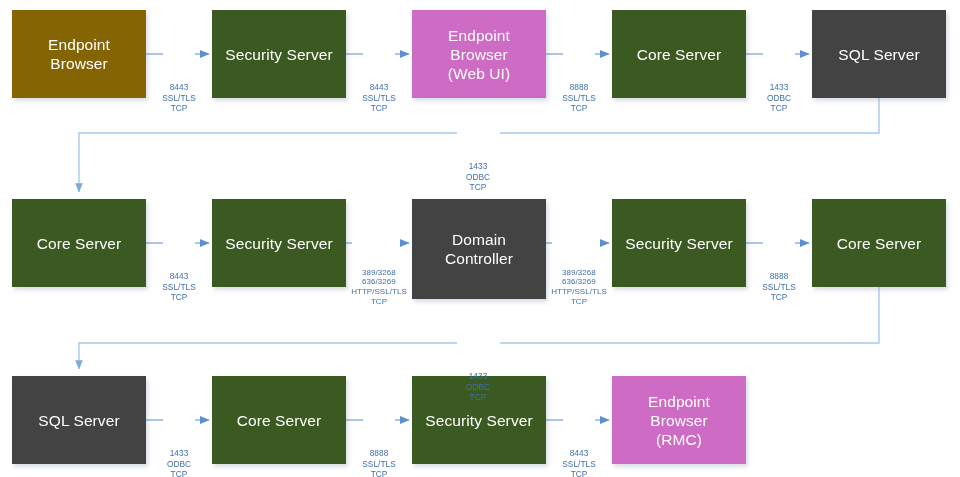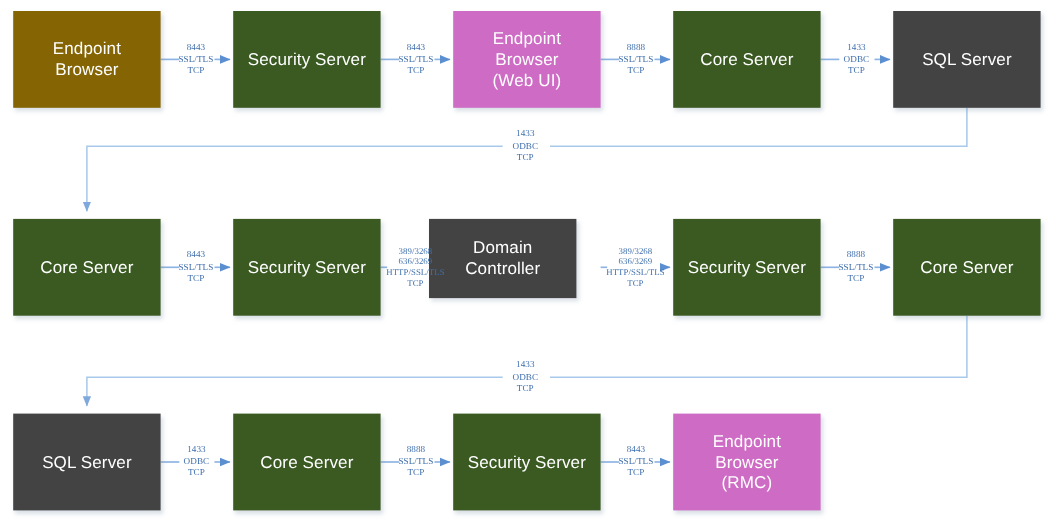--- a/index.html
+++ b/index.html
@@ -36,21 +36,22 @@
   }
   .node span { display: block; padding: 0 4px; }
   .conn-label {
     position: absolute;
     color: #3f6fad;
     font-size: 8.3px;
     line-height: 10.4px;
     text-align: center;
     letter-spacing: 0.05px;
     white-space: nowrap;
-    font-family: Liberation Serif, serif;
+    font-family: Liberation Sans, sans-serif;
+    margin-top: 44px;
   }
   .conn-label.multi { line-height: 9.6px; font-size: 8px; }
   svg.wires {
     position: absolute;
     left: 0; top: 0;
     width: 960px;
     height: 477px;
     overflow: visible;
     pointer-events: none;
   }
@@ -163,21 +164,21 @@
     <div class="node" style="left: 12px; top: 199px; width: 134px; height: 88px; background: rgb(58, 90, 34);">
       <div>
         <span>Core Server</span>
       </div>
     </div>
     <div class="node" style="left: 212px; top: 199px; width: 134px; height: 88px; background: rgb(58, 90, 34);">
       <div>
         <span>Security Server</span>
       </div>
     </div>
-    <div class="node" style="left: 390px; top: 199px; width: 134px; height: 72px; background: rgb(67, 67, 67); text-align: center;">
+    <div class="node" style="left: 412px; top: 199px; width: 134px; height: 100px; background: rgb(67, 67, 67); text-align: center;">
       <div>
         <span>Domain</span>
         <span>Controller</span>
       </div>
     </div>
     <div class="node" style="left: 612px; top: 199px; width: 134px; height: 88px; background: rgb(58, 90, 34);">
       <div>
         <span>Security Server</span>
       </div>
     </div>

